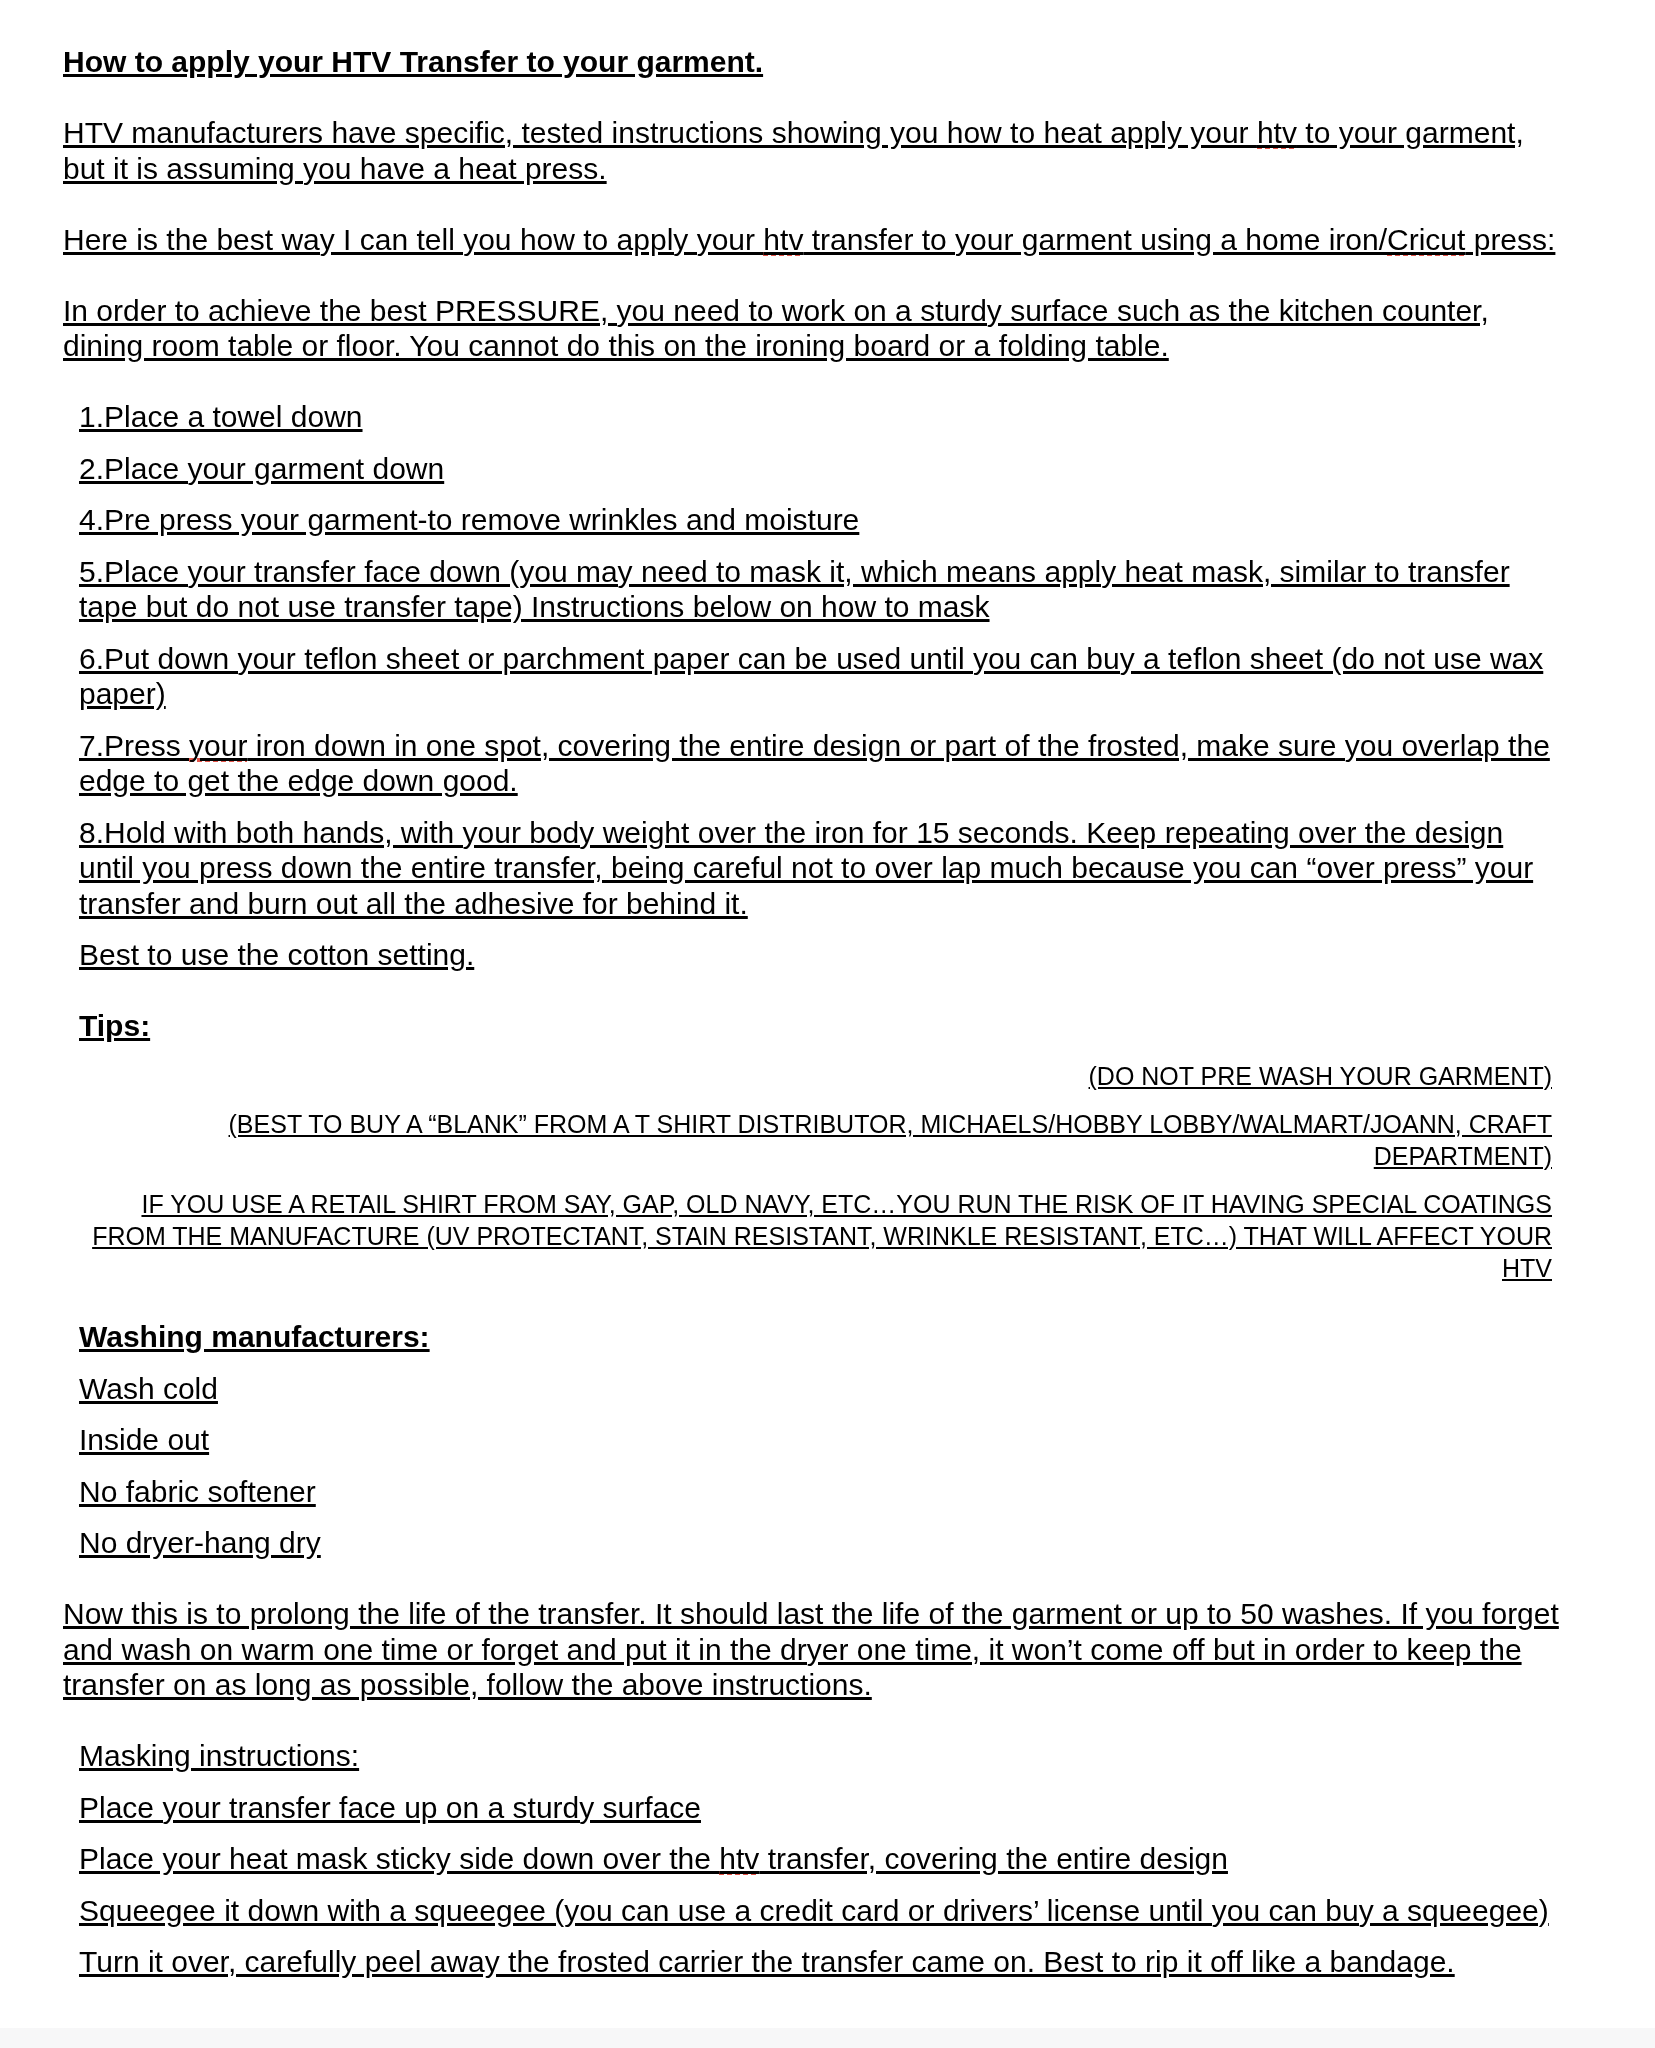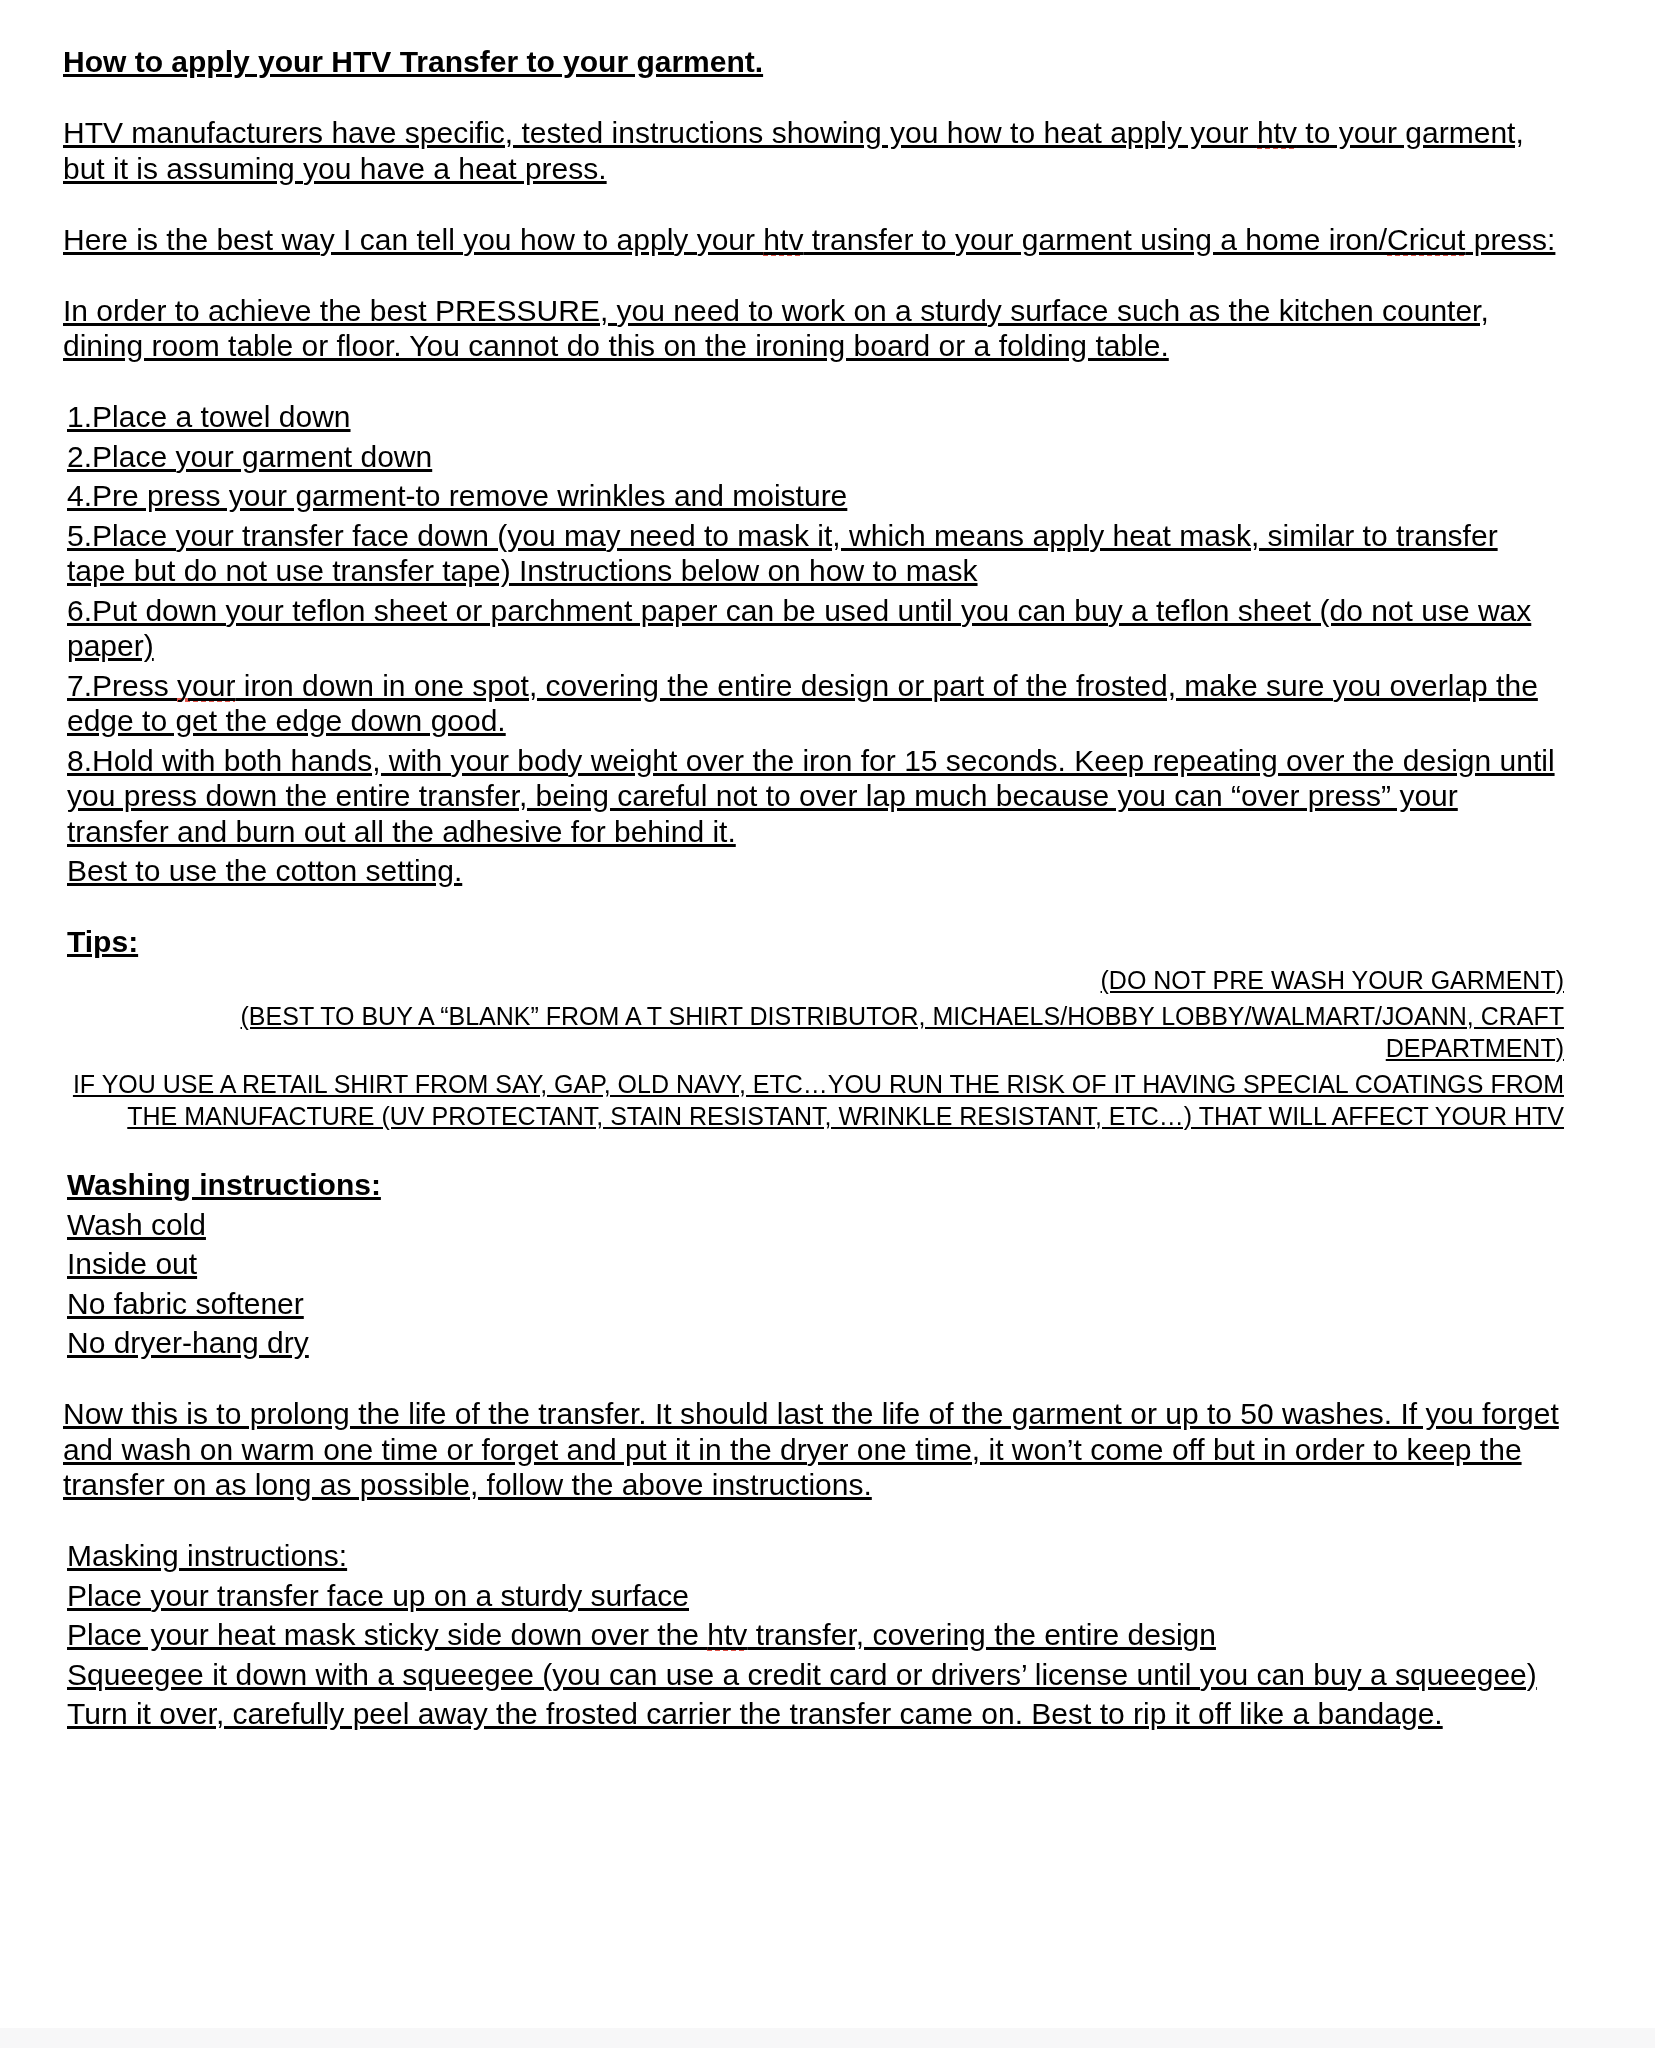--- a/index.html
+++ b/index.html
@@ -19,21 +19,21 @@
     text-decoration: underline;
   }
   .title {
     font-size: 30px;
     line-height: 35.5px;
     font-weight: bold;
     margin: 0 0 35.5px 0;
   }
   .block { margin: 0 0 35.5px 0; }
   .block:last-child { margin-bottom: 0; }
-  p { margin: 4px; }
+  p { margin: 16px; }
   .bold { font-weight: bold; }
   .tips-body {
     font-size: 25px;
     line-height: 32px;
     text-align: right;
   }
   .misspelled {
     background-image: repeating-linear-gradient(90deg, var(--squiggle, #e25449) 0 5px, transparent 5px 8px);
     background-repeat: no-repeat;
     background-size: 100% 4px;
@@ -76,21 +76,21 @@
   <div class="block">
     <p class="bold">Tips:</p>
     <div class="tips-body">
       <p>(DO NOT PRE WASH YOUR GARMENT)</p>
       <p>(BEST TO BUY A “BLANK” FROM A T SHIRT DISTRIBUTOR, MICHAELS/HOBBY LOBBY/WALMART/JOANN, CRAFT DEPARTMENT)</p>
       <p>IF YOU USE A RETAIL SHIRT FROM SAY, GAP, OLD NAVY, ETC…YOU RUN THE RISK OF IT HAVING SPECIAL COATINGS FROM THE MANUFACTURE (UV PROTECTANT, STAIN RESISTANT, WRINKLE RESISTANT, ETC…) THAT WILL AFFECT YOUR HTV</p>
     </div>
   </div>
 
   <div class="block">
-    <p class="bold">Washing instructions:</p>
+    <p class="bold">Washing manufacturers:</p>
     <p>Wash cold</p>
     <p>Inside out</p>
     <p>No fabric softener</p>
     <p>No dryer-hang dry</p>
   </div>
 
   <p class="block">Now this is to prolong the life of the transfer. It should last the life of the garment or up to 50 washes. If you forget and wash on warm one time or forget and put it in the dryer one time, it won’t come off but in order to keep the transfer on as long as possible, follow the above instructions.</p>
 
   <div class="block">
     <p>Masking instructions:</p>

